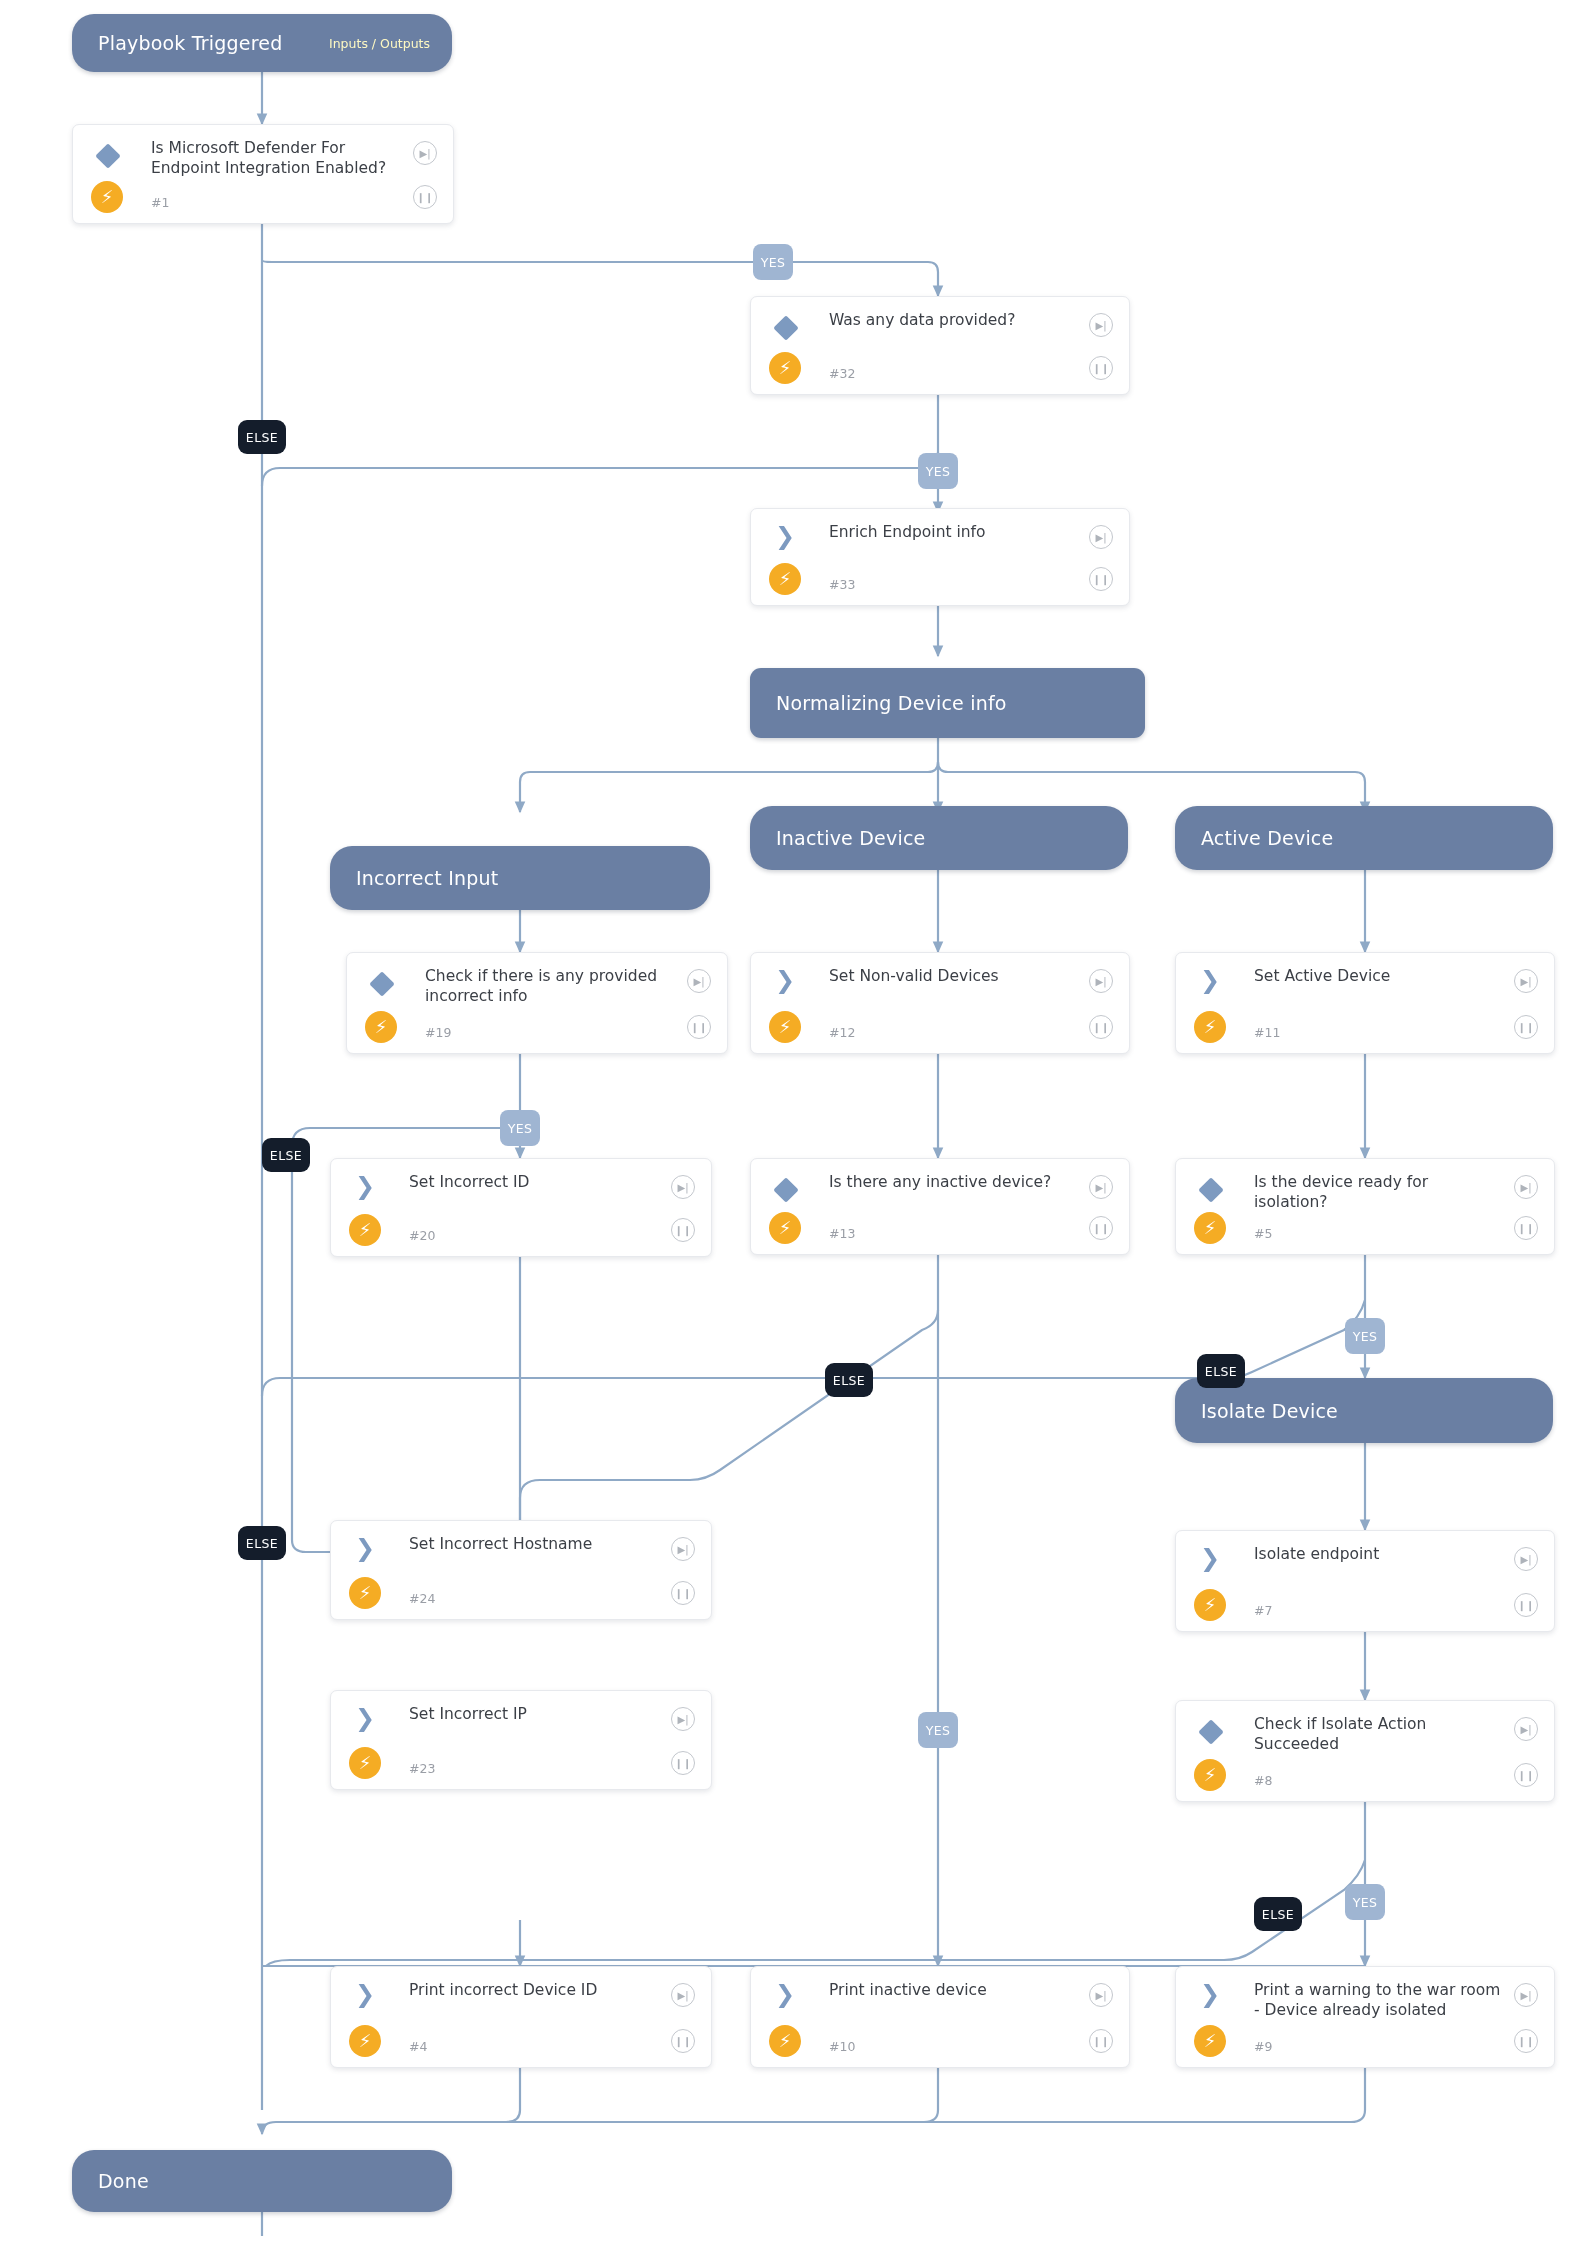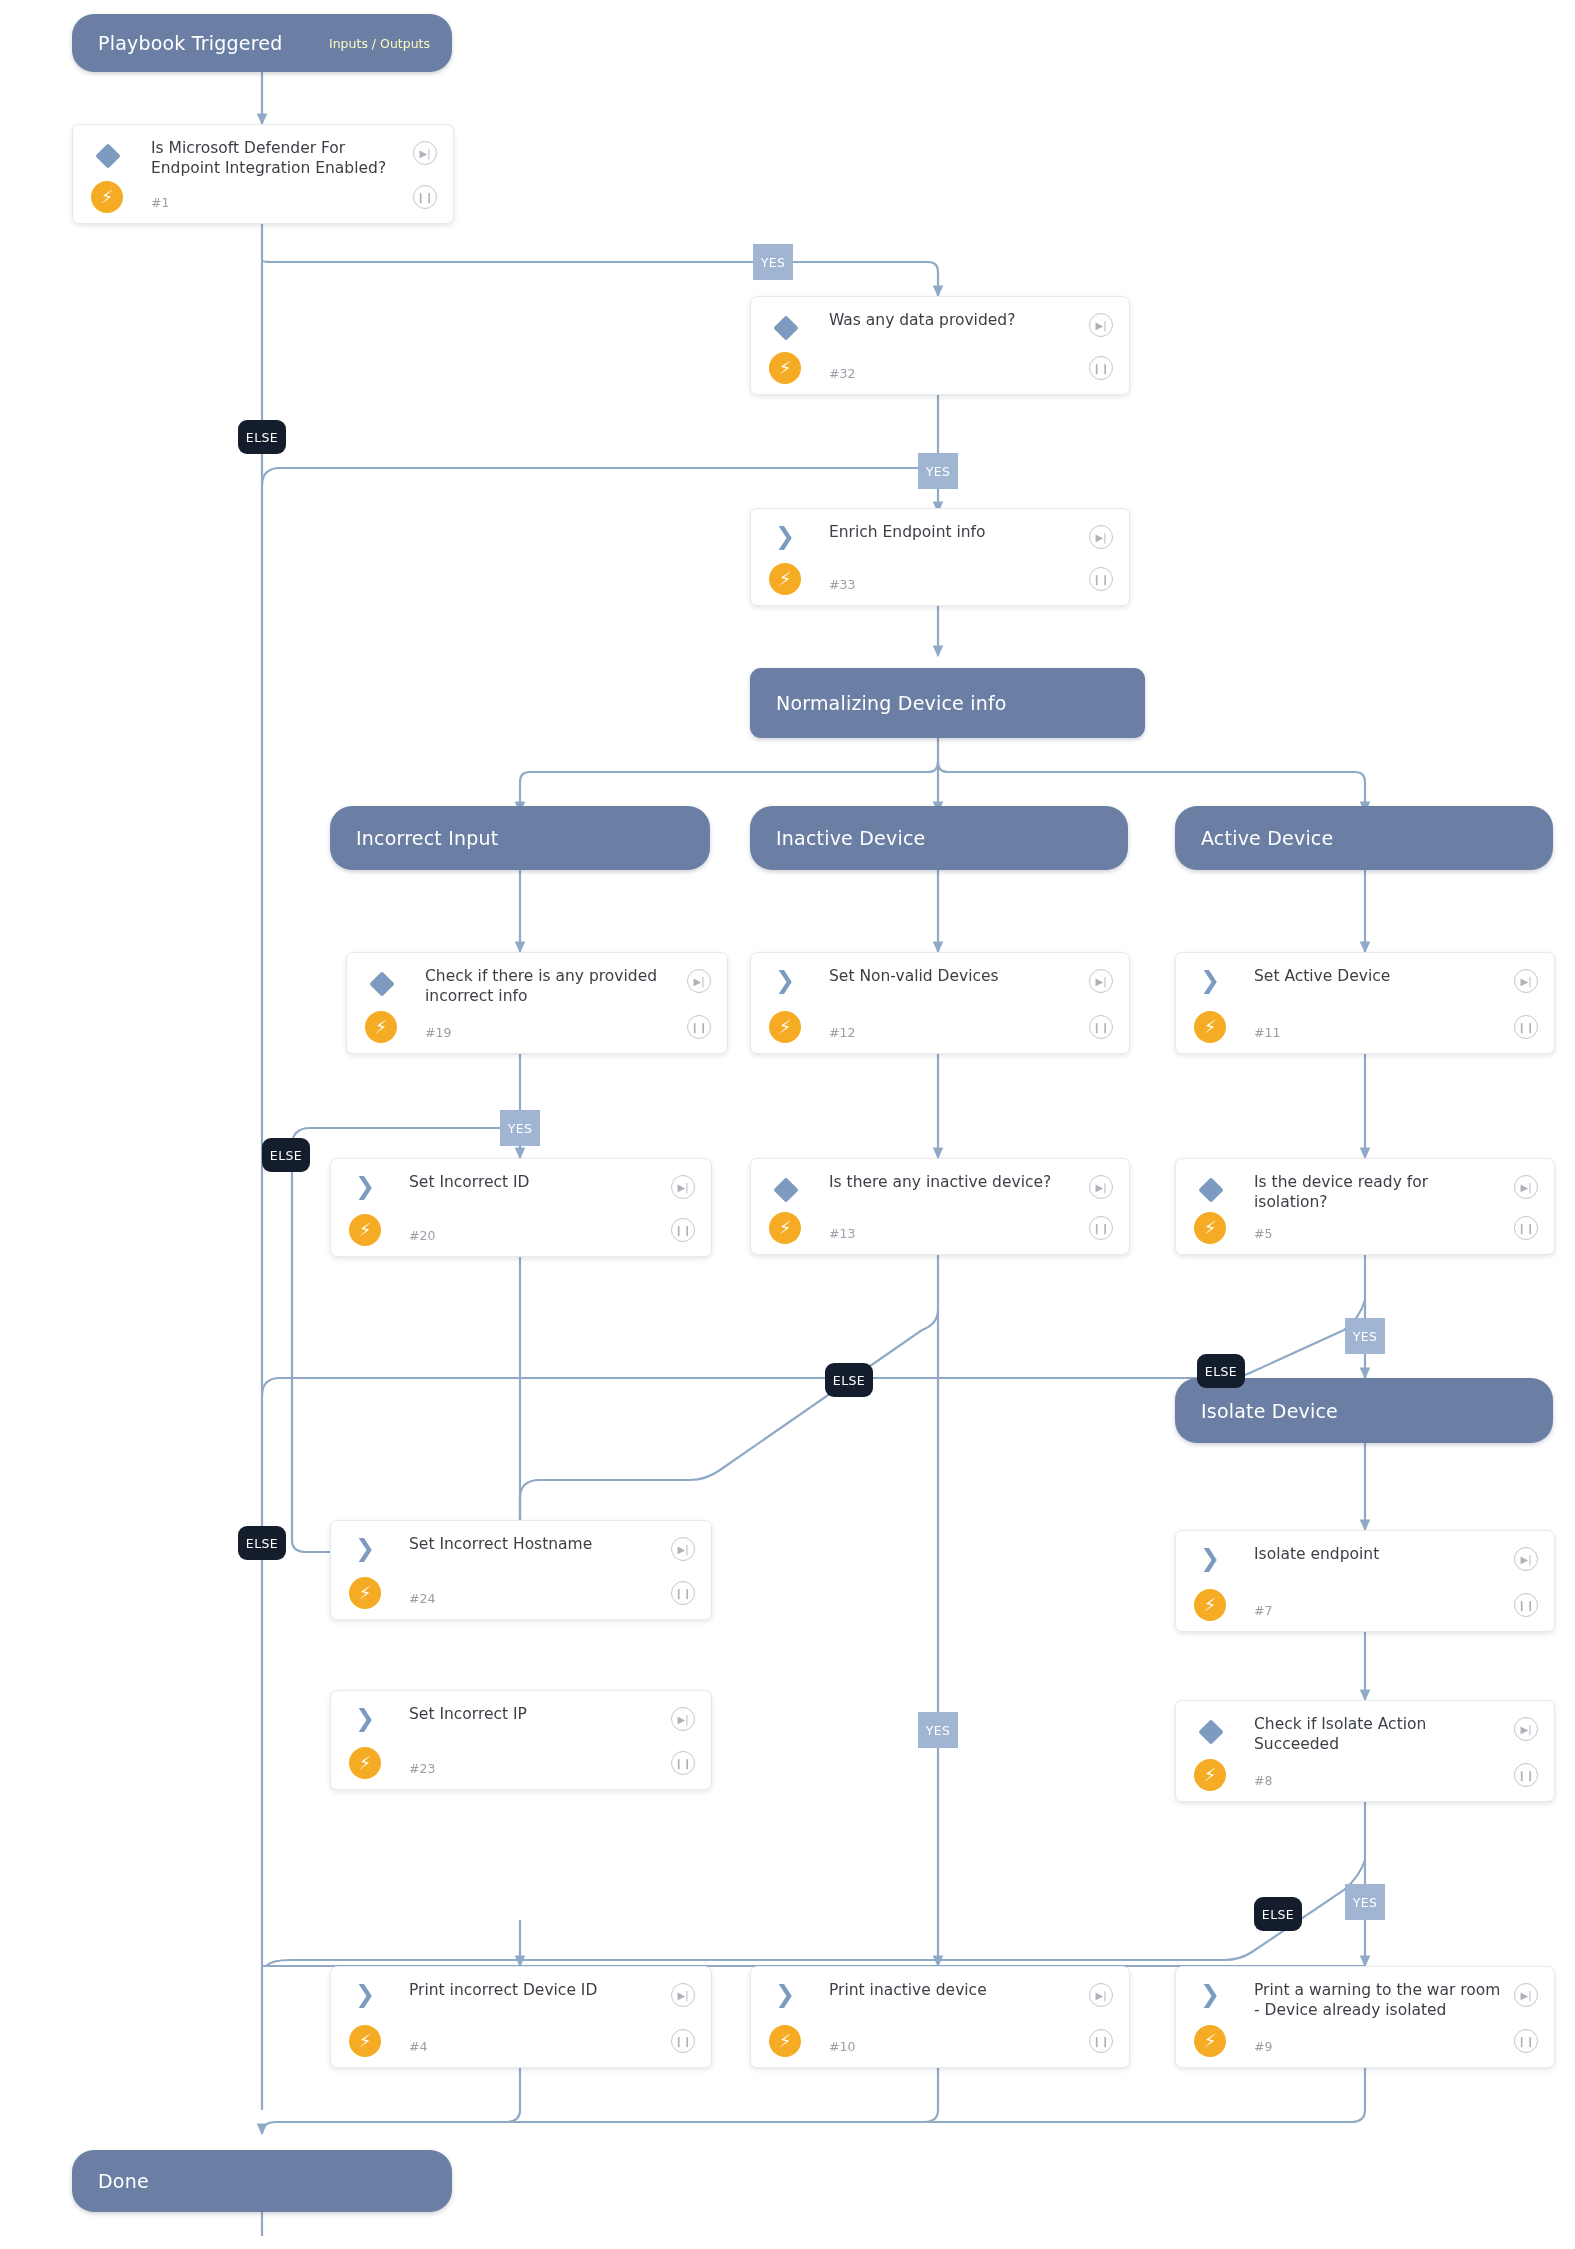--- a/index.html
+++ b/index.html
@@ -125,21 +125,21 @@
   }
   .ctl.skip{top:16px;}
   .ctl.pause{bottom:14px;}
 
   
   .badge{
     position:absolute;
     display:flex;align-items:center;justify-content:center;
     font-size:12.5px;
     color:#ffffff;
-    border-radius:0;
+    border-radius:8px;
     z-index:5;
     letter-spacing:.4px;
   }
   .badge.yes{
     background:#9fb5d2;
     width:40px;height:36px;
   }
   .badge.els{
     background:#141d2b;
     width:48px;height:34px;
@@ -267,21 +267,21 @@
       <span class="card-id">#33</span>
       <span class="ctl skip">▶|</span>
       <span class="ctl pause">❙❙</span>
     </div>
   </div>
 
   <div class="pill" style="left:750px;top:668px;width:395px;height:70px;border-radius:11px;">
     <span class="pill-label">Normalizing Device info</span>
   </div>
 
-  <div class="pill" style="left:330px;top:806px;width:380px;height:64px;">
+  <div class="pill" style="left:330px;top:846px;width:380px;height:64px;">
     <span class="pill-label">Incorrect Input</span>
   </div>
 
   <div class="pill" style="left:750px;top:806px;width:378px;height:64px;">
     <span class="pill-label">Inactive Device</span>
   </div>
 
   <div class="pill" style="left:1175px;top:806px;width:378px;height:64px;">
     <span class="pill-label">Active Device</span>
   </div>

